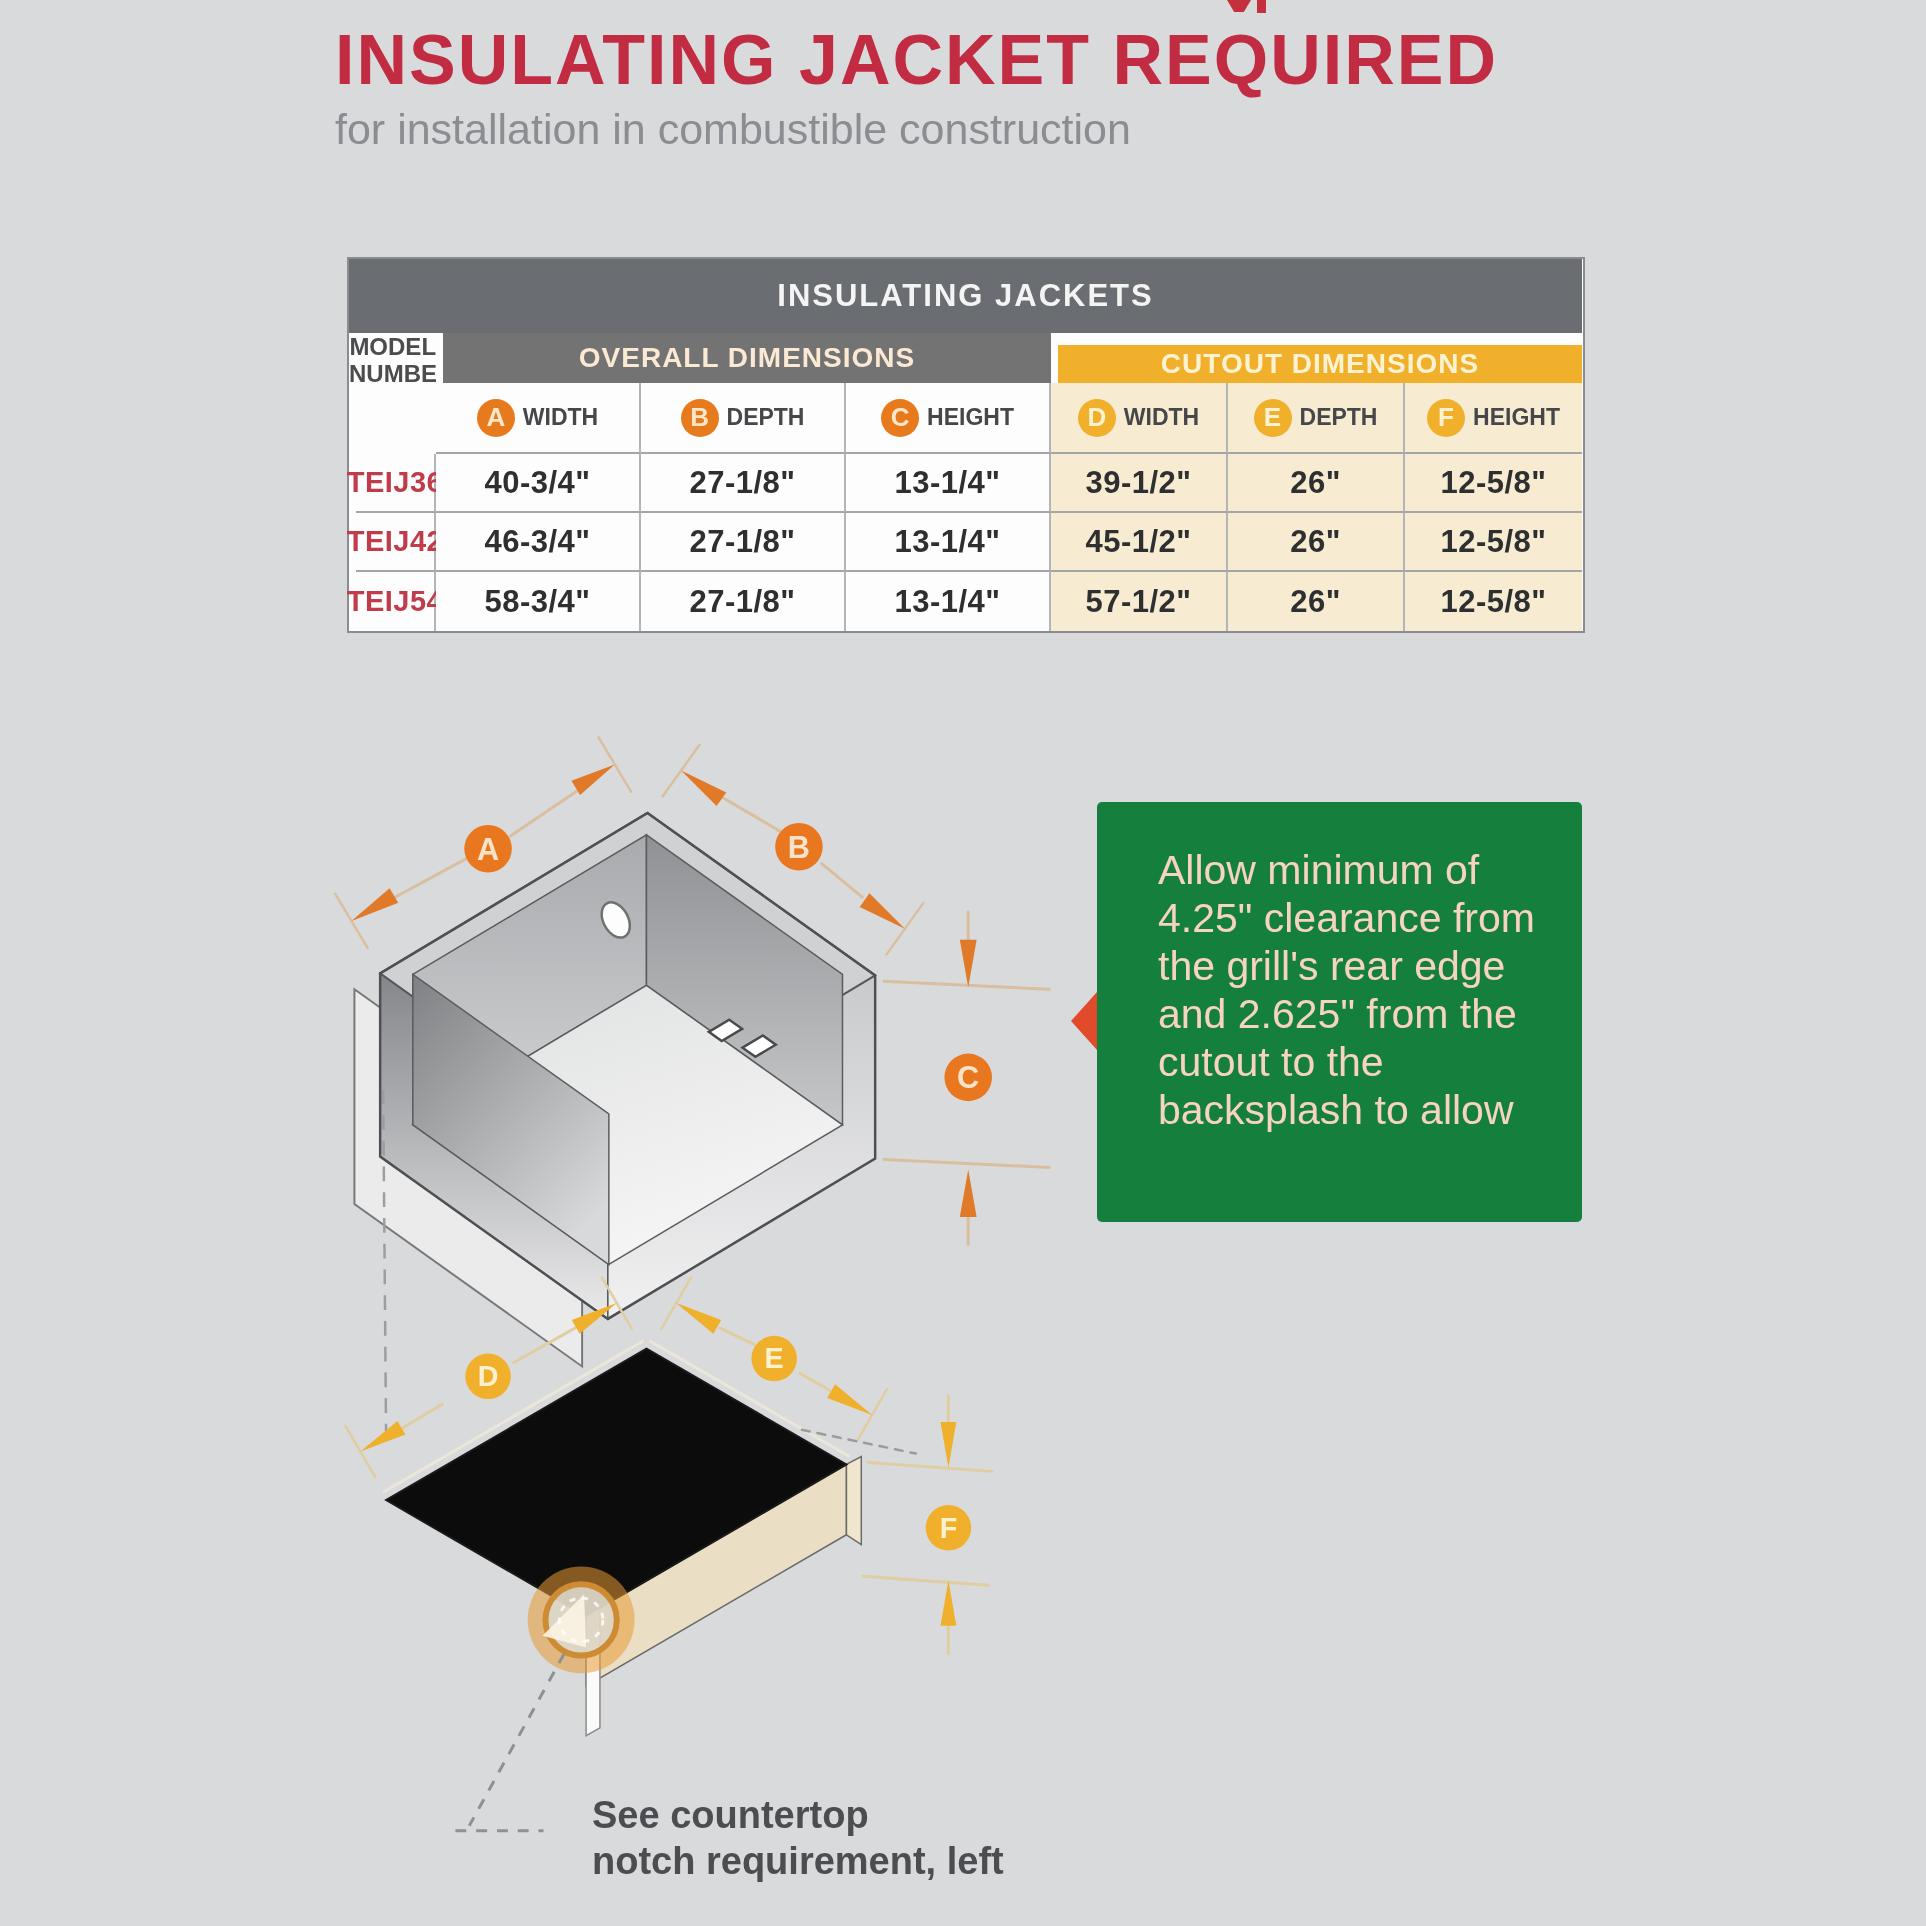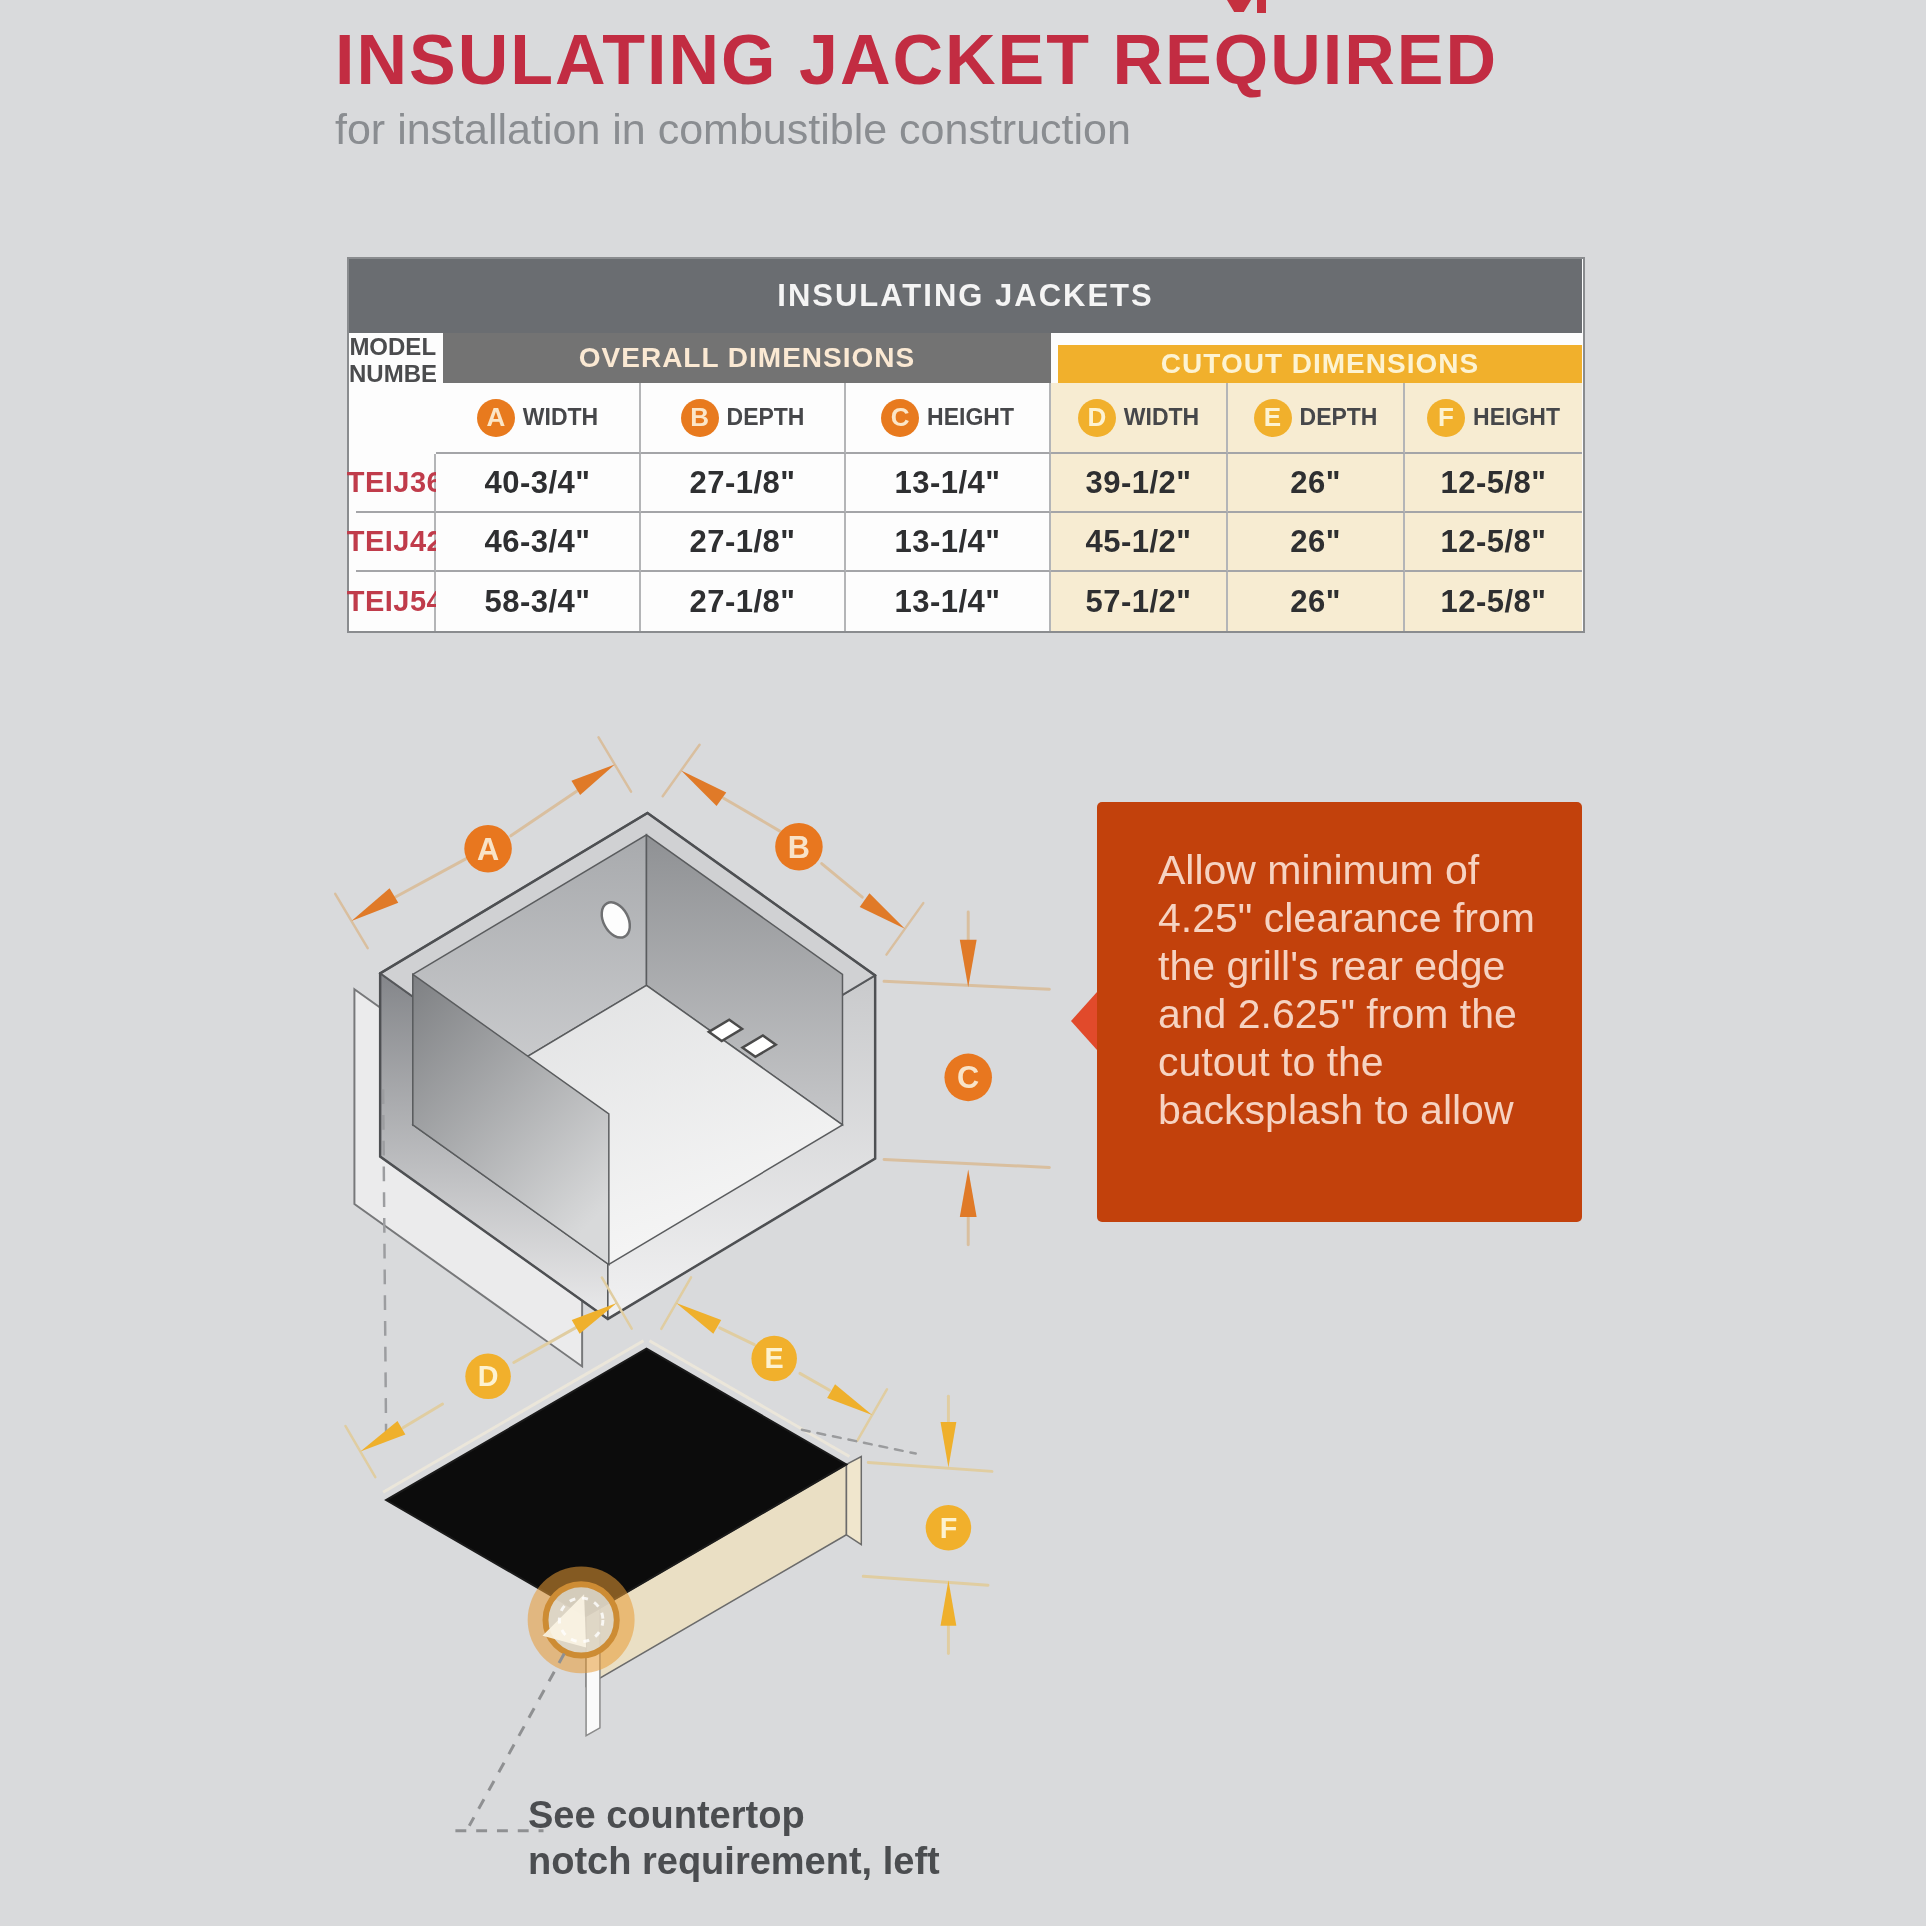--- a/index.html
+++ b/index.html
@@ -37,29 +37,29 @@
           align-items:center; justify-content:center; font-size:26px; font-weight:700; flex:none; }
   .circ.orange { background:#e87a1e; color:#fbe6c8; }
   .circ.yellow { background:#f1b02c; color:#fdf3d2; }
   .bR { border-right:2px solid #b4b5b7; }
   .bB { border-bottom:2px solid #a4a5a8; }
   .data { font-size:31px; font-weight:700; color:#2e2f31; letter-spacing:0.5px; background:#fdfdfd; }
   .model { color:#c03c4b; font-size:29px;margin-left:7px; }
 
   
   .callout { position:absolute; left:1097px; top:802px; width:485px; height:420px;
-             background:#c2410c; border-radius:5px; }
+             background:#15803d; border-radius:5px; }
   .callout-notch { position:absolute; left:-26px; top:190px; width:0; height:0;
                    border-top:29px solid transparent; border-bottom:29px solid transparent;
                    border-right:26px solid #e14a2b; }
   .callout-text { padding:44px 30px 0 61px; font-size:41px; line-height:48px;
                   color:#f6d3c2; font-weight:400; }
 
   
-  .footnote { position:absolute; left:528px; top:1792px; font-size:38px; font-weight:600;
+  .footnote { position:absolute; left:592px; top:1792px; font-size:38px; font-weight:600;
               color:#4b4d50; line-height:46px; }
 
   .diagram-svg { position:absolute; left:0; top:693px; width:1089px; height:1238px; }
 </style>
 </head>
 <body>
 
 <div class="page">
 
   <div class="frag frag1"></div>

